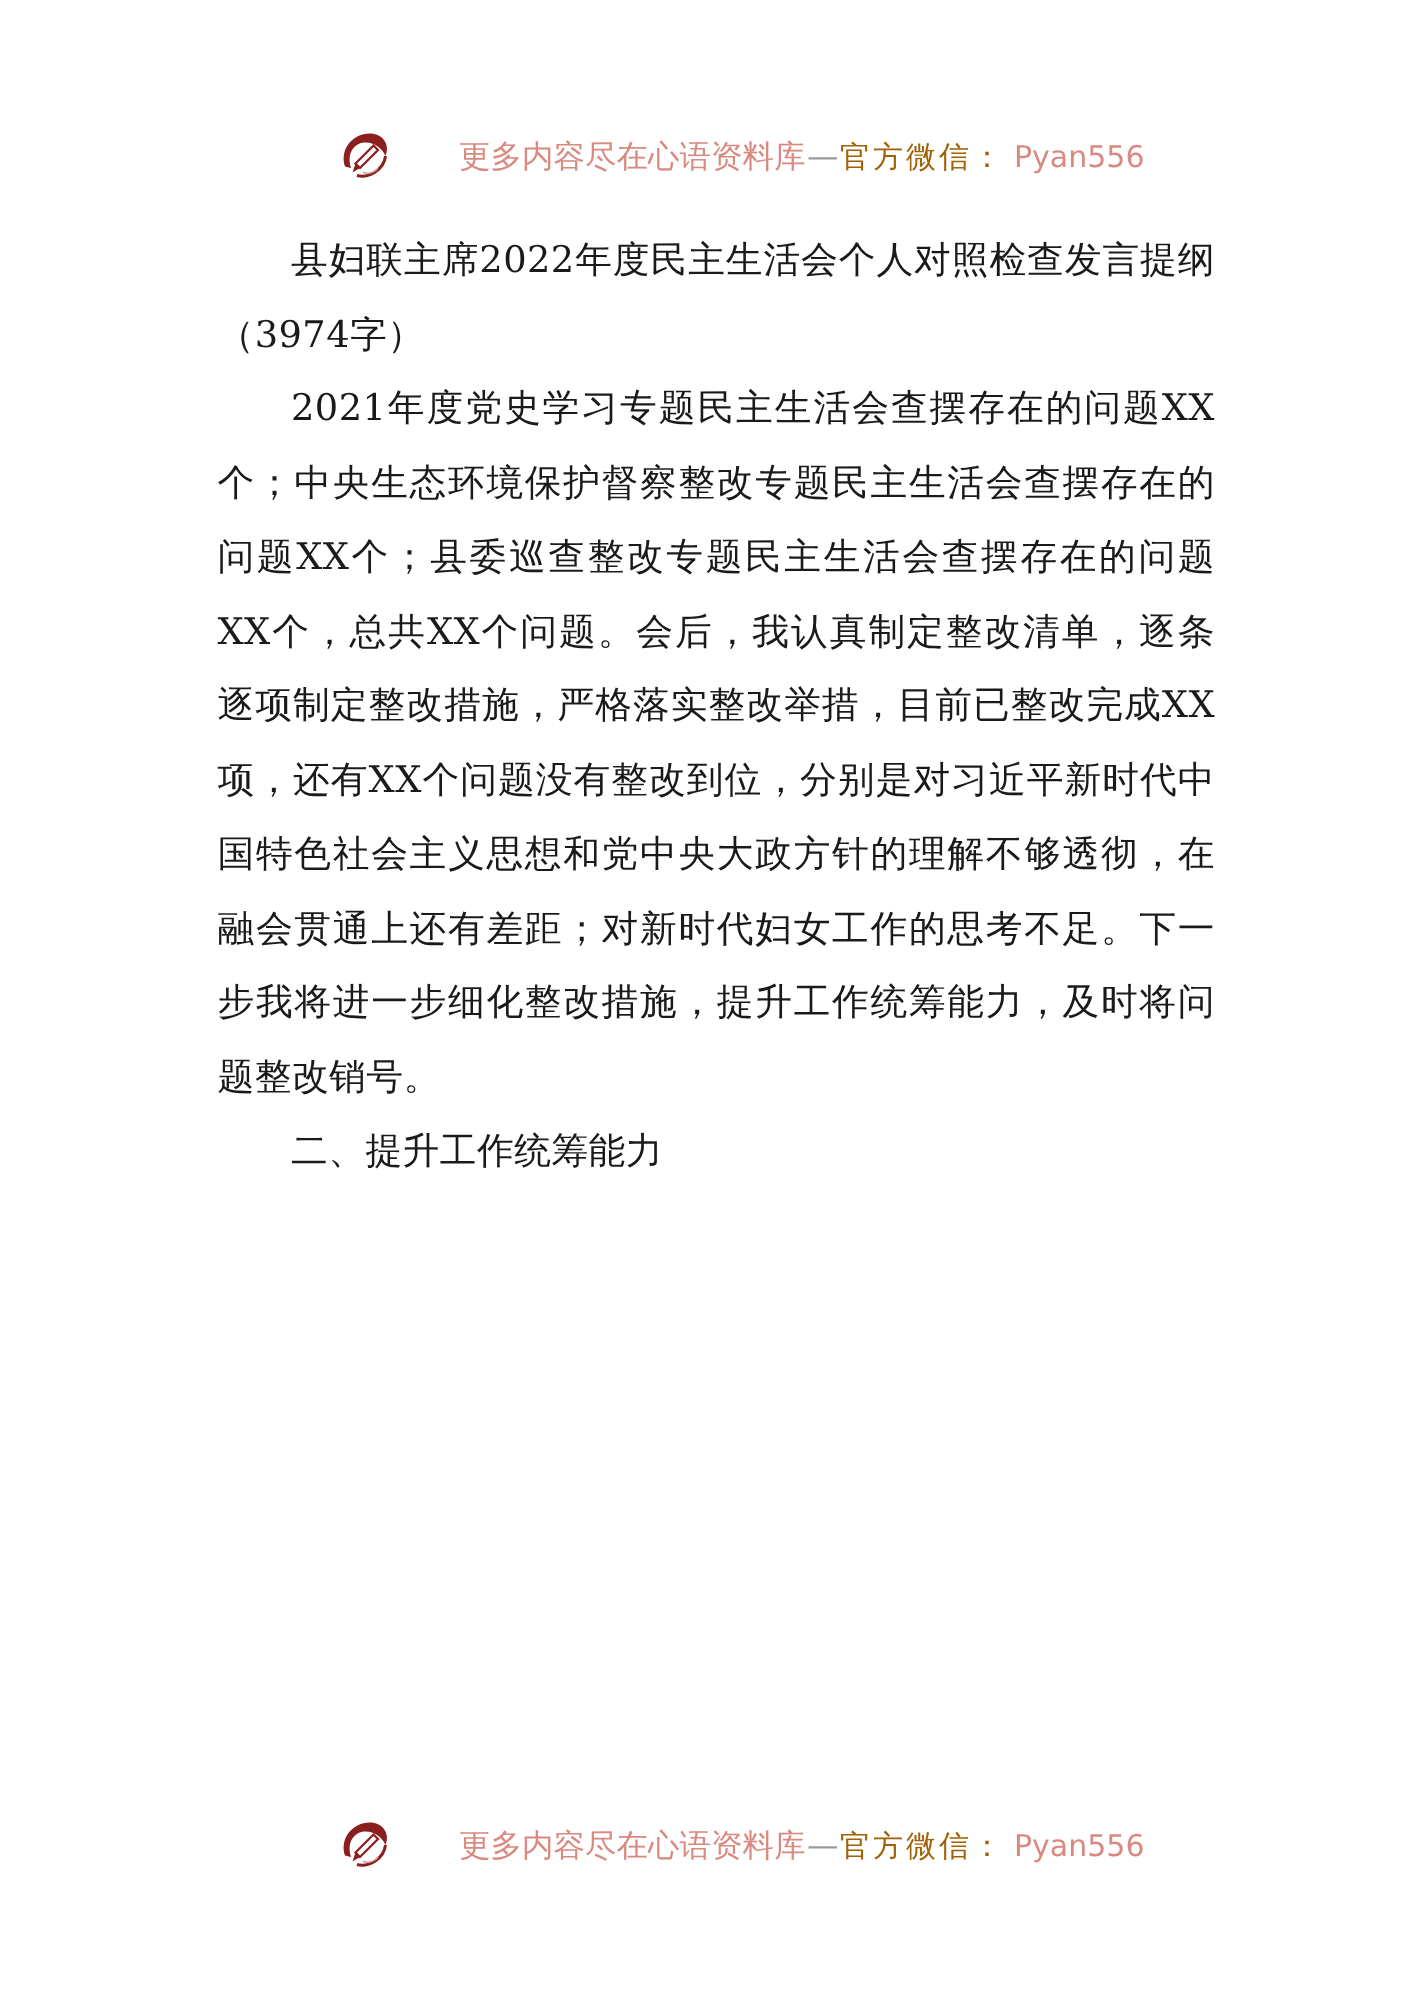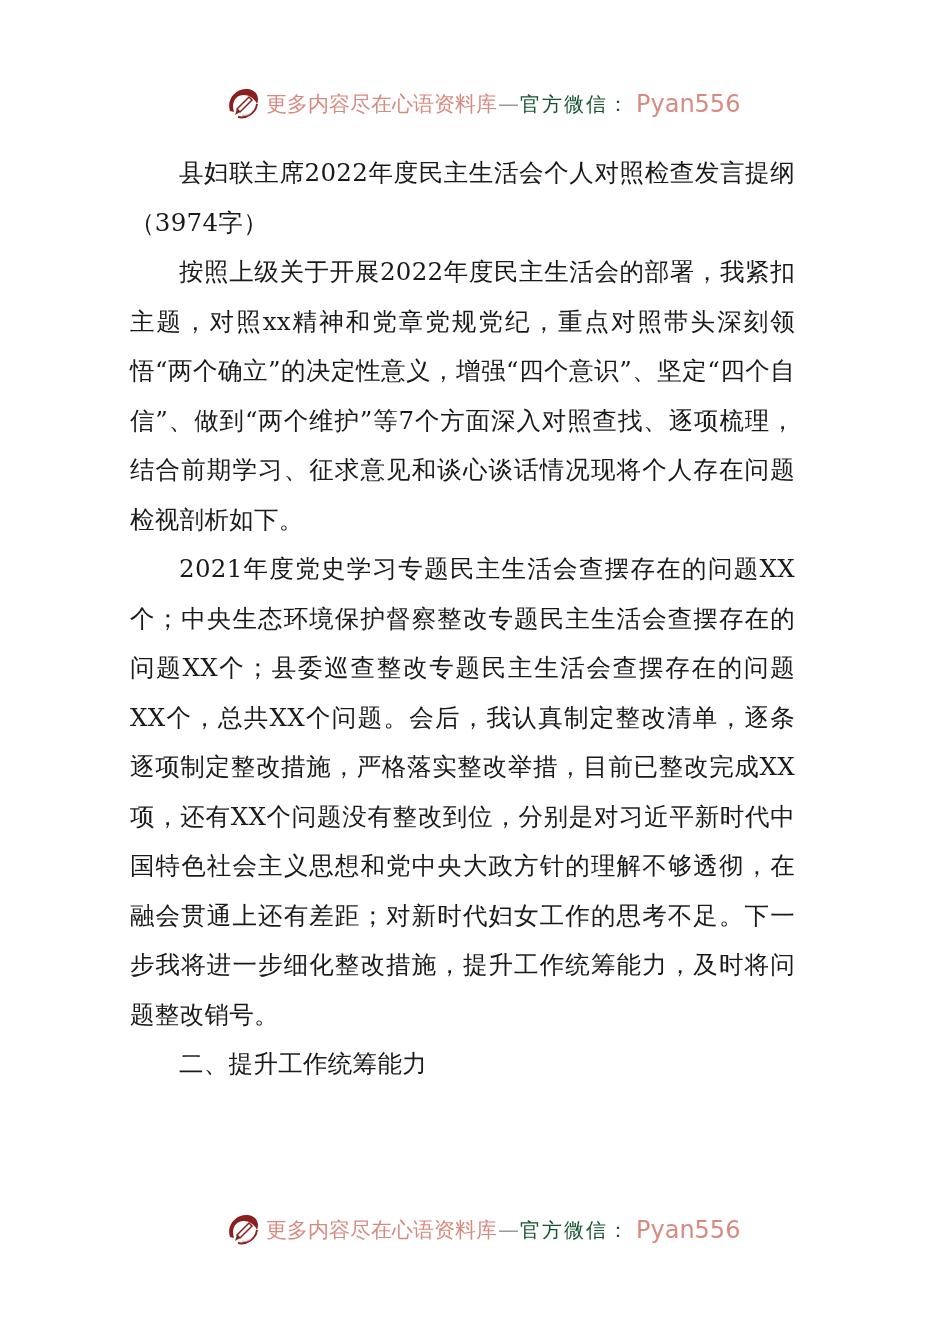--- a/index.html
+++ b/index.html
@@ -29,42 +29,43 @@
       width: 38px;
       height: 38px;
       margin-right: 4px;
       display: inline-block;
     }
     .banner .red-text {
       color: #d98a80;
       font-family: "DejaVu Serif", "Liberation Serif", serif;
       font-size: 21px;
       letter-spacing: 0px;
+      margin-left: 40px;
     }
     .banner .dash {
       color: #9a9a9a;
       font-size: 21px;
       font-family: "DejaVu Sans", sans-serif;
       margin: 0 1px;
     }
     .banner .gray-text {
-      color: #14532d;
+      color: #a16207;
       font-family: "DejaVu Serif", "Liberation Serif", serif;
       font-size: 20px;
       letter-spacing: 2px;
     }
     .banner .id-text {
       color: #d98a80;
       font-family: "DejaVu Sans", "Liberation Sans", sans-serif;
-      font-size: 24px;
+      font-size: 20px;
       margin-left: 6px;
     }
     .content {
       position: absolute;
-      left: 130px;
+      left: 145px;
       top: 148px;
       width: 665px;
     }
     .para {
       margin: 0;
       font-size: 24.5px;
       line-height: 49.5px;
       text-indent: 49px;
       text-align: justify;
       letter-spacing: 0.3px;
@@ -84,21 +85,20 @@
     </svg>
   </span>
   <span class="red-text">更多内容尽在心语资料库</span>
   <span class="dash">—</span>
   <span class="gray-text">官方微信：</span>
   <span class="id-text">Pyan556</span>
 </div>
 
 <div class="content">
   <p class="para">县妇联主席2022年度民主生活会个人对照检查发言提纲（3974字）</p>
-  <p class="para">按照上级关于开展2022年度民主生活会的部署，我紧扣主题，对照xx精神和党章党规党纪，重点对照带头深刻领悟“两个确立”的决定性意义，增强“四个意识”、坚定“四个自信”、做到“两个维护”等7个方面深入对照查找、逐项梳理，结合前期学习、征求意见和谈心谈话情况现将个人存在问题检视剖析如下。</p>
   <p class="para">2021年度党史学习专题民主生活会查摆存在的问题XX个；中央生态环境保护督察整改专题民主生活会查摆存在的问题XX个；县委巡查整改专题民主生活会查摆存在的问题XX个，总共XX个问题。会后，我认真制定整改清单，逐条逐项制定整改措施，严格落实整改举措，目前已整改完成XX项，还有XX个问题没有整改到位，分别是对习近平新时代中国特色社会主义思想和党中央大政方针的理解不够透彻，在融会贯通上还有差距；对新时代妇女工作的思考不足。下一步我将进一步细化整改措施，提升工作统筹能力，及时将问题整改销号。</p>
   <p class="para">二、提升工作统筹能力</p>
 </div>
 
 <div class="banner bottom">
   <span class="logo">
     <svg width="38" height="38" viewBox="0 0 38 38">
       <path d="M6 26 C2 14, 12 3, 24 4 C32 5, 36 12, 33 19 C30 12, 22 8, 15 11 C9 14, 8 21, 10 27 Z" fill="#8b1e1e"></path>
       <path d="M14 32 C22 34, 32 28, 33 19" stroke="#8b1e1e" stroke-width="2" fill="none"></path>
       <path d="M13 24 L25 12 L28 15 L16 27 Z" fill="#ffffff" stroke="#8b1e1e" stroke-width="1.5"></path>

